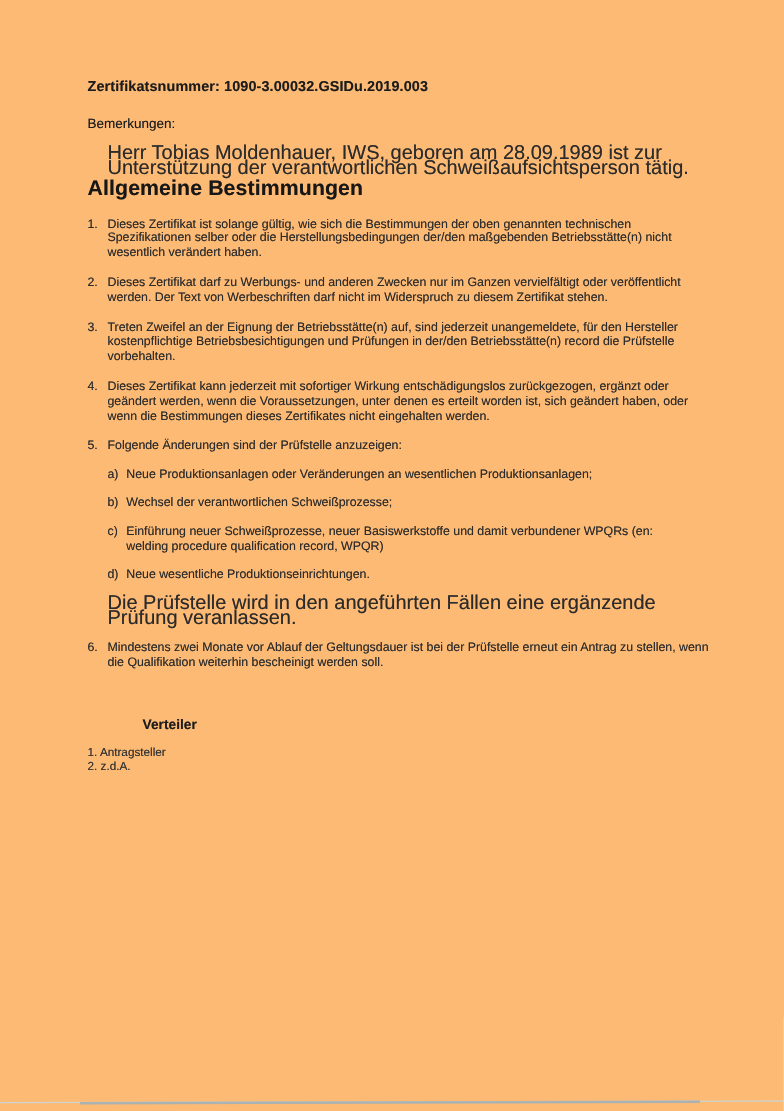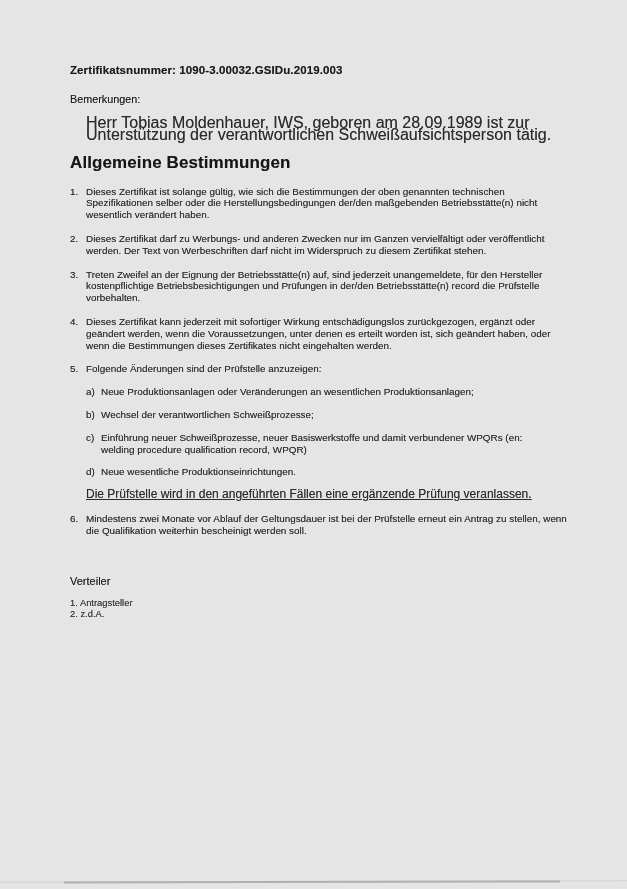--- a/index.html
+++ b/index.html
@@ -10,21 +10,21 @@
   body {
     width: 627px;
     height: 889px;
     position: relative;
     font-family: "Liberation Sans", sans-serif;
     overflow: hidden;
   }
   .page {
     position: absolute;
     inset: 0;
-    background: #e5e5e5;
+    background: #fdba74;
     color: #2b2b2b;
     box-sizing: border-box;
     padding: 64px 58px 0 70px;
   }
   
   .page * {
     text-shadow: 0 0 0.45px rgba(40,40,40,0.55);
   }
   .cert-number {
     font-size: 11.5px;
@@ -44,21 +44,21 @@
     line-height: 11.8px;
     padding-left: 16px;
     width: 480px;
     margin-bottom: 0;
   }
   .section-title {
     font-size: 17px;
     font-weight: bold;
     color: #171717;
     letter-spacing: 0.1px;
-    margin: 12px 0 13px 0;
+    margin: 0 0 13px 0;
   }
   .provisions {
     width: 500px;
   }
   .item {
     display: flex;
     font-size: 9.9px;
     line-height: 11.8px;
     margin-bottom: 12px;
   }
@@ -75,34 +75,34 @@
     margin: 11px 0 11px 16px;
   }
   .subitem .letter {
     flex: 0 0 15px;
   }
   .subitem .text {
     flex: 1;
     max-width: 440px;
   }
   .note {
-    font-size: 12px;
+    font-size: 16px;
     line-height: 11.8px;
     margin: 11px 0 12px 16px;
     width: 470px;
-    text-decoration: underline;
   }
   .distribution {
     margin-top: 38px;
   }
   .distribution-title {
     font-size: 11px;
-    font-weight: normal;
+    font-weight: bold;
     color: #1c1c1c;
     margin-bottom: 10px;
+    margin-left: 44px;
   }
   .distribution-item {
     font-size: 9.4px;
     line-height: 11px;
     color: #333333;
   }
   
   .scan-line {
     position: absolute;
     left: 0;

